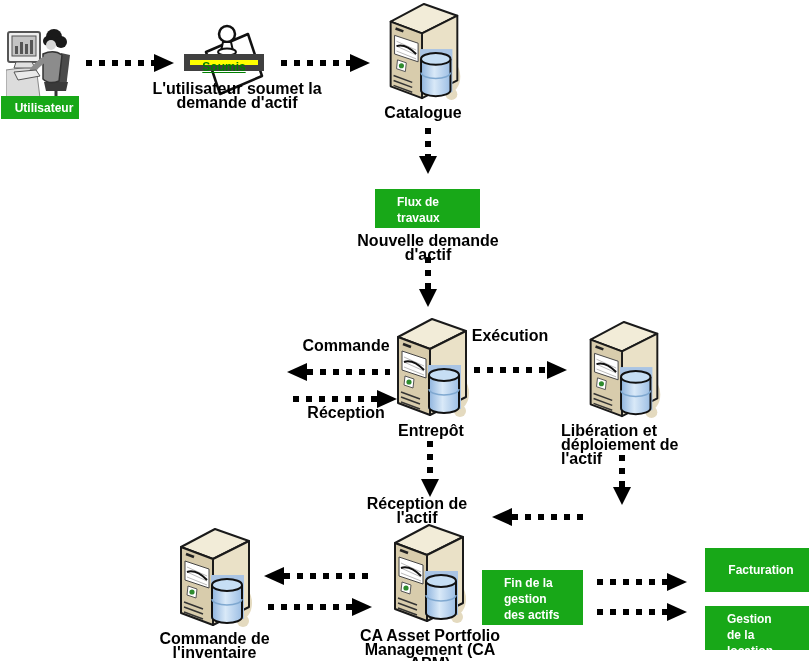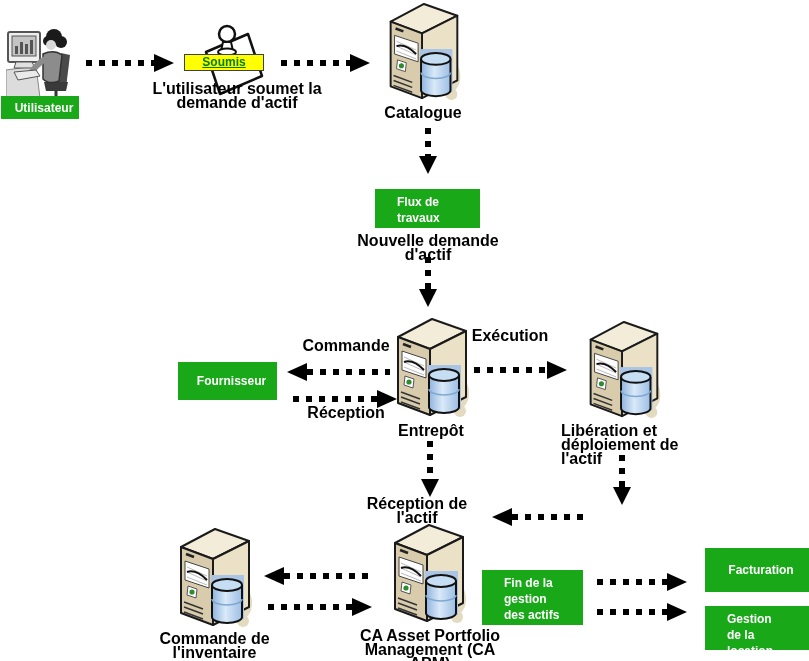--- a/index.html
+++ b/index.html
@@ -27,21 +27,21 @@
     font-size:16px;
     white-space:pre-line;
     line-height:14px;
   }
   .cap.center { text-align:center; }
 
   
   .banner {
     position:absolute;
     background:#FFFF00;
-    border:1px solid #404040;
+    border:6px solid #404040;
     color:#007F00;
     font-weight:bold;
     font-size:12px;
     text-align:center;
     text-decoration:underline;
     line-height:15px;
   }
 
   
   .arr { position:absolute; display:flex; }
@@ -119,21 +119,20 @@
     <polygon points="16,30 58,12 72,54 30,72" fill="#ffffff" stroke="#111" stroke-width="2.5" stroke-linejoin="round"></polygon>
     <circle cx="37" cy="12" r="8" fill="#ffffff" stroke="#111" stroke-width="2.5"></circle>
     <polygon points="33,20 41,20 43,29 31,29" fill="#ffffff" stroke="#111" stroke-width="2"></polygon>
     <ellipse cx="37" cy="30" rx="9" ry="3.5" fill="#ffffff" stroke="#111" stroke-width="2"></ellipse>
   </svg>
   <div class="banner" style="left:184px;top:54px;width:80px;height:17px">Soumis</div>
 
   <div class="gbox center" style="left:1px;top:96px;width:78px;height:23px">Utilisateur</div>
   <div class="gbox pad" style="left:375px;top:189px;width:105px;height:39px">Flux de travaux
 d'aprpobation</div>
-  <div class="gbox center" style="left:178px;top:362px;width:99px;height:38px">Fournisseur</div>
   <div class="gbox pad" style="left:482px;top:570px;width:101px;height:55px">Fin de la gestion
 des actifs</div>
   <div class="gbox center" style="left:705px;top:548px;width:104px;height:44px">Facturation</div>
   <div class="gbox pad" style="left:705px;top:606px;width:104px;height:44px">Gestion de la
 location</div>
 
   <svg class="node" style="left:384px;top:2px" width="78" height="102">
       <use href="#server-sym"></use>
     </svg>
   <svg class="node" style="left:392px;top:317px" width="78" height="104">

